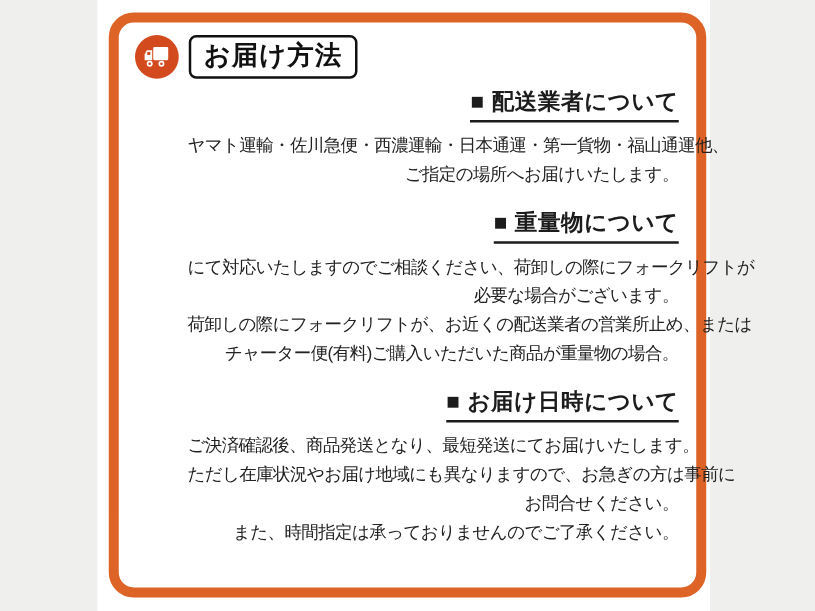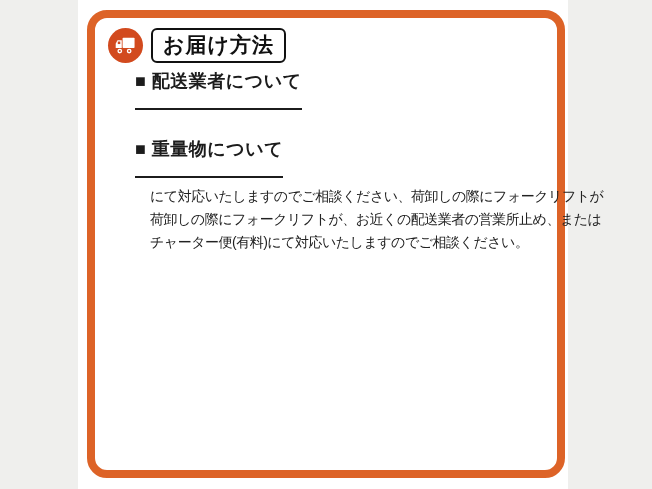--- a/index.html
+++ b/index.html
@@ -14,20 +14,21 @@
     position: absolute; left: 78px; top: 0;
     width: 490px; height: 489px;
     background: #ffffff;
   }
   .panel {
     position: absolute; left: 87px; top: 10px;
     width: 478px; height: 468px;
     background: #ffffff;
     border: 8px solid #dd6327;
     border-radius: 20px;
+    text-align: right;
   }
   .header {
     display: flex; align-items: center;
     margin: 10px 0 0 13px;
   }
   .truck-badge {
     width: 35px; height: 35px;
     border-radius: 50%;
     background: #d24a1e;
     display: flex; align-items: center; justify-content: center;
@@ -39,31 +40,31 @@
     border: 2px solid #111111;
     border-radius: 6px;
     padding: 2px 10px 4px 10px;
     font-size: 21px;
     font-weight: bold;
     color: #111111;
     letter-spacing: 1px;
     line-height: 1.2;
   }
   .sections { margin: 6px 14px 0 40px; }
-  .section + .section { margin-top: 27px; }
+  .section + .section { margin-top: 15px; }
   .section-heading {
     font-size: 18px;
     font-weight: bold;
     color: #1c1c1c;
     letter-spacing: 0.5px;
   }
   .section-heading .u {
     display: inline-block;
     border-bottom: 2px solid #1c1c1c;
-    padding-bottom: 15px;
+    padding-bottom: 3px;
   }
   .section-body {
     margin: 7px 0 0 15px;
     font-size: 14px;
     line-height: 23px;
     color: #222222;
     letter-spacing: -0.5px;
   }
   .section-body .line { white-space: nowrap; }
 </style>
@@ -94,30 +95,44 @@
       <div class="title-box">お届け方法</div>
     </div>
 
     <div class="sections">
 
       <div class="section">
         <div class="section-heading">
           <span class="u">■ 配送業者について</span>
         </div>
         <div class="section-body">
+          <div class="line">ヤマト運輸・佐川急便・西濃運輸・日本通運・第一貨物・福山通運他、</div>
+          <div class="line">ご指定の場所へお届けいたします。</div>
         </div>
       </div>
 
       <div class="section">
         <div class="section-heading">
           <span class="u">■ 重量物について</span>
         </div>
         <div class="section-body">
           <div class="line">にて対応いたしますのでご相談ください、荷卸しの際にフォークリフトが</div>
+          <div class="line">必要な場合がございます。</div>
           <div class="line">荷卸しの際にフォークリフトが、お近くの配送業者の営業所止め、または</div>
-          <div class="line">チャーター便(有料)にて対応いたしますのでご相談ください。</div>
+          <div class="line">チャーター便(有料)ご購入いただいた商品が重量物の場合。</div>
         </div>
       </div>
 
+      <div class="section">
+        <div class="section-heading">
+          <span class="u">■ お届け日時について</span>
+        </div>
+        <div class="section-body">
+          <div class="line">ご決済確認後、商品発送となり、最短発送にてお届けいたします。</div>
+          <div class="line">ただし在庫状況やお届け地域にも異なりますので、お急ぎの方は事前に</div>
+          <div class="line">お問合せください。</div>
+          <div class="line">また、時間指定は承っておりませんのでご了承ください。</div>
+        </div>
+      </div>
 
     </div>
   </div>
 </div>
 
 </body></html>

